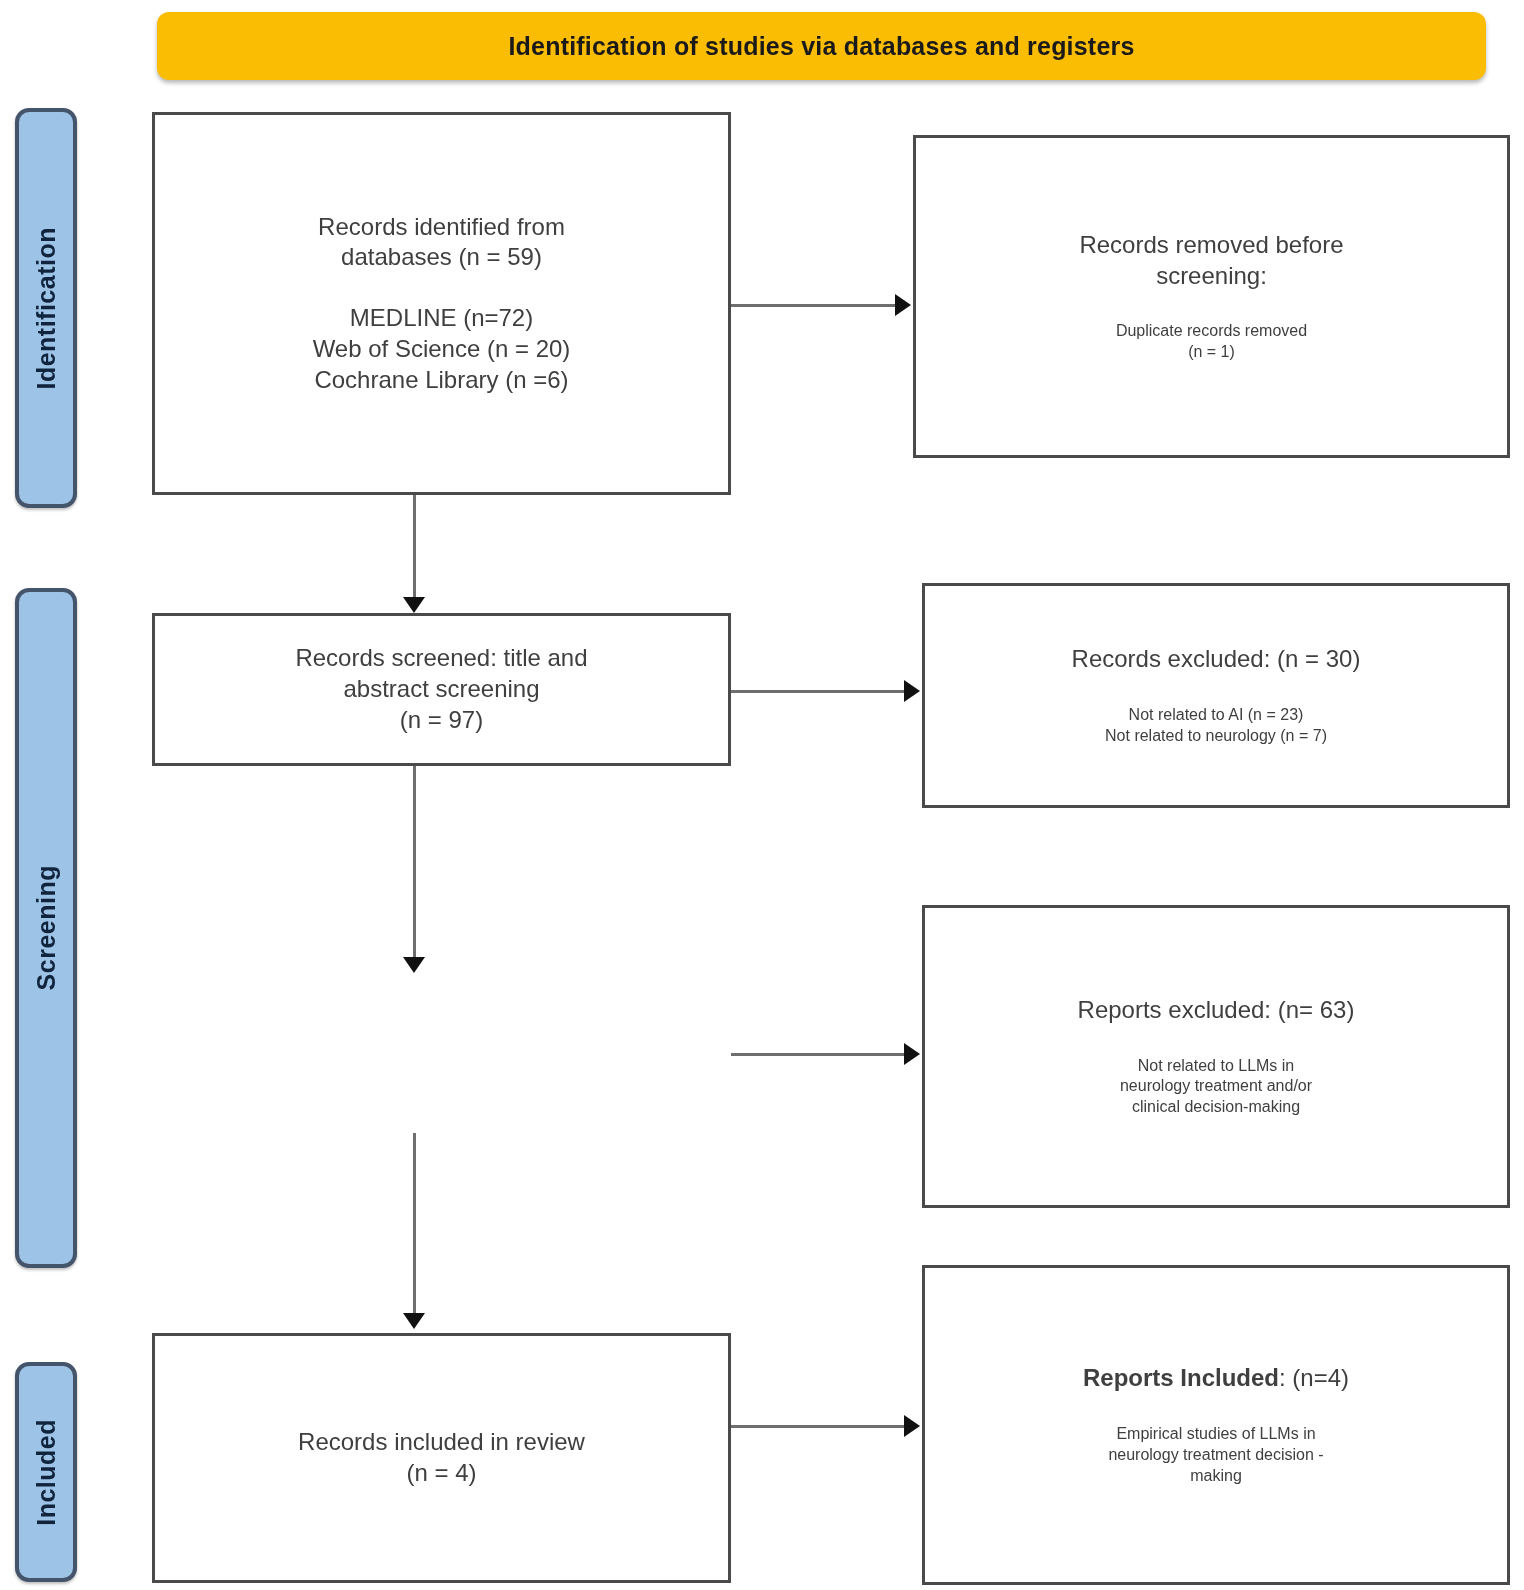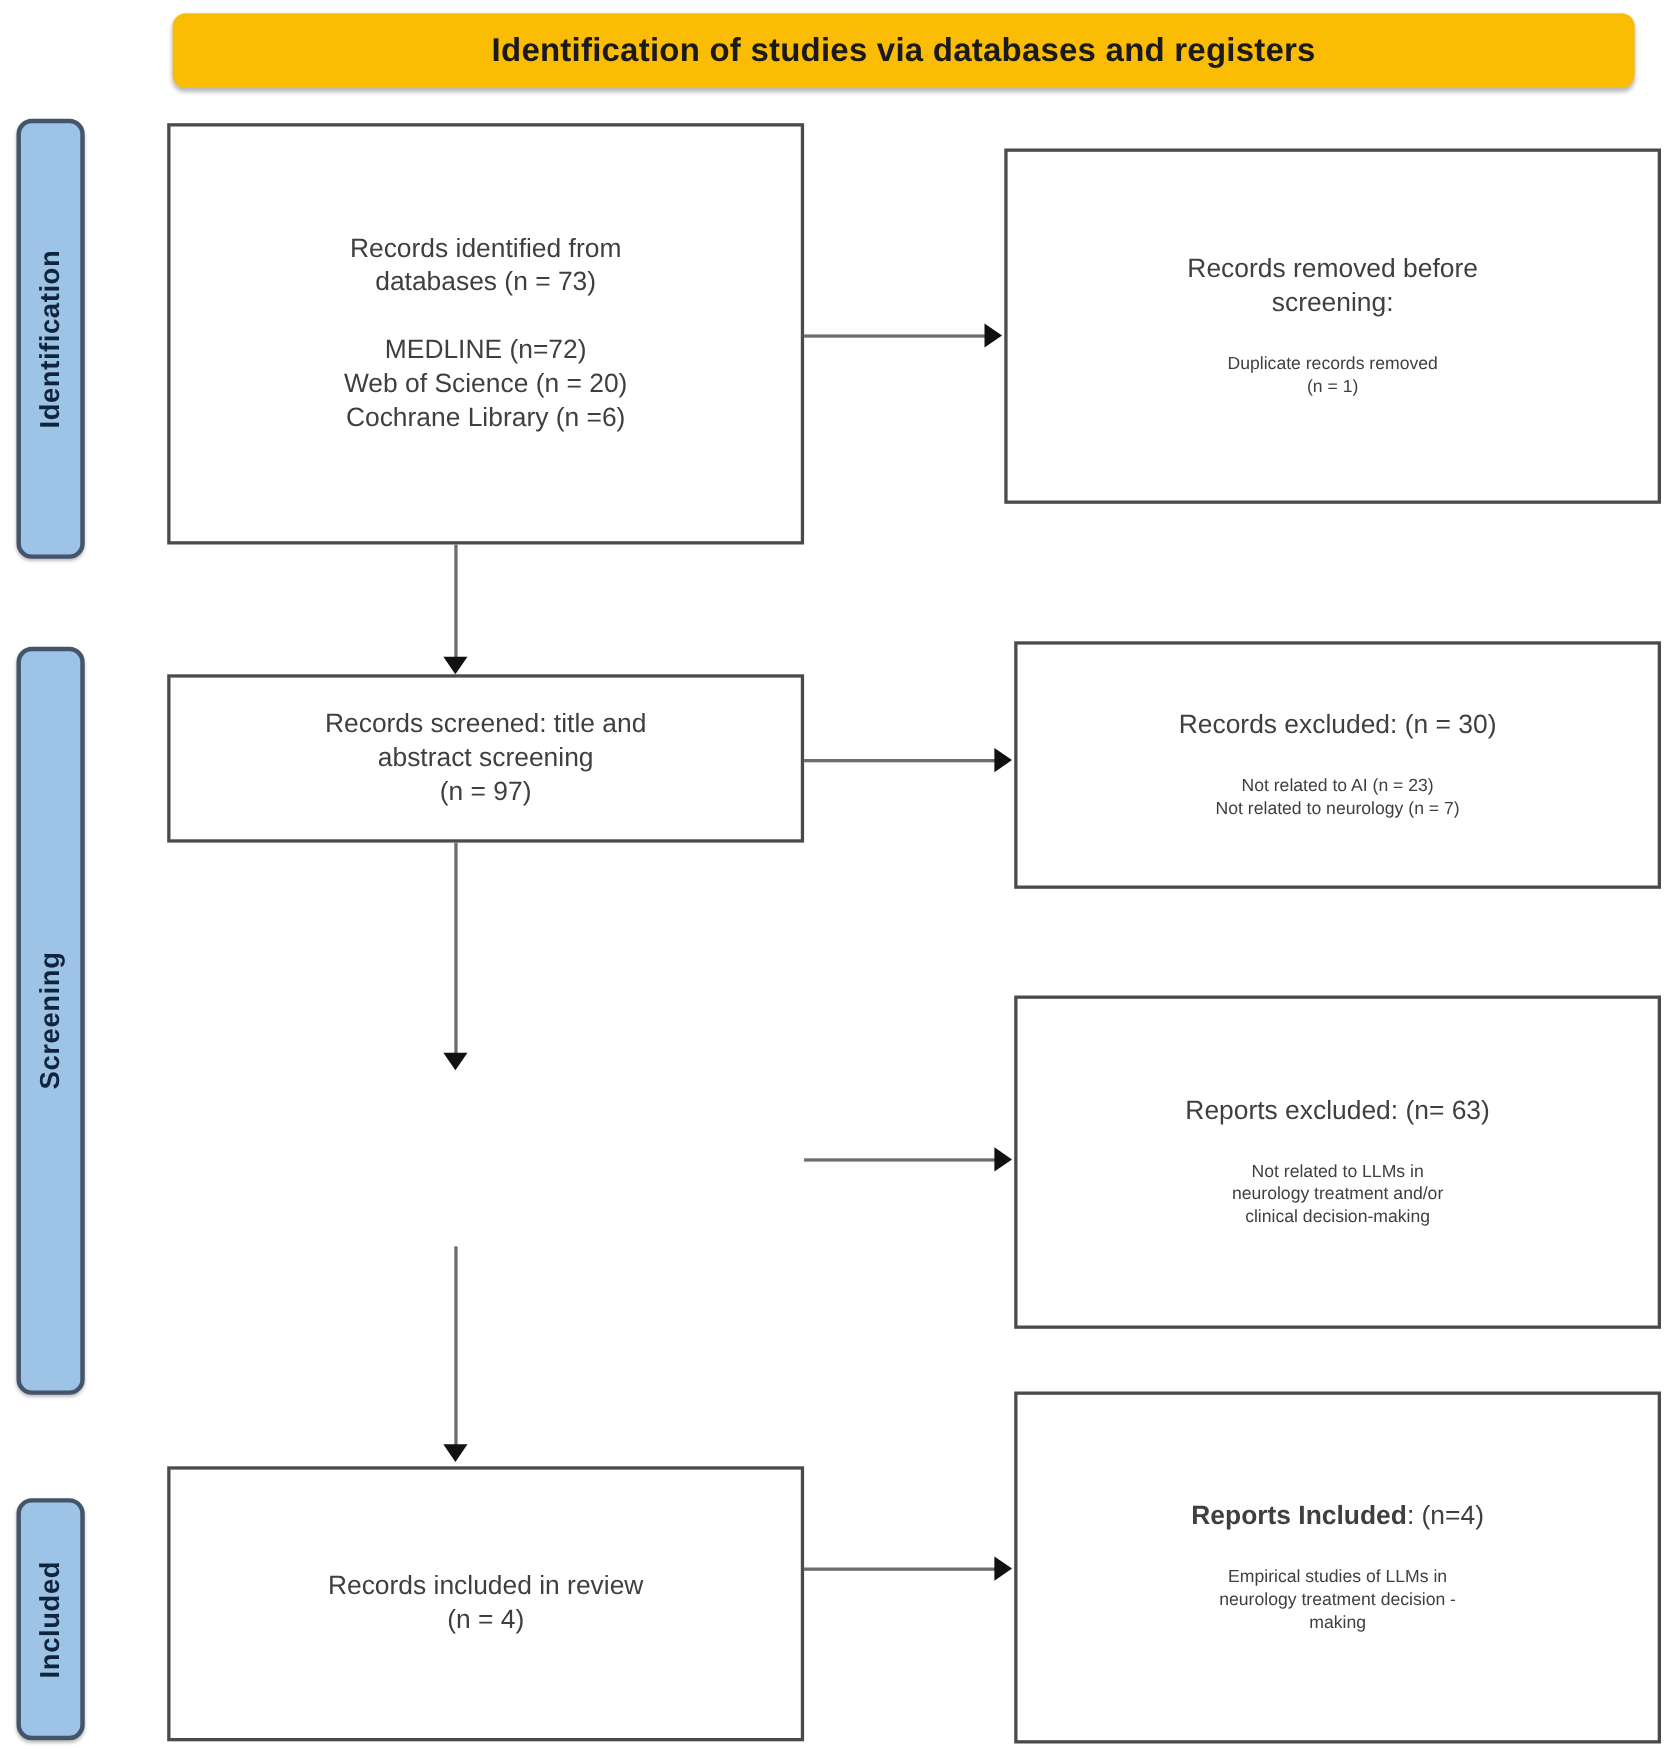--- a/index.html
+++ b/index.html
@@ -19,21 +19,21 @@
   .banner{
     position:absolute;
     left:157px; top:12px;
     width:1329px; height:68px;
     background:#FBBC04;
     border-radius:12px;
     box-shadow:0 3px 4px rgba(0,0,0,0.28);
     display:flex;align-items:center;justify-content:center;
   }
   .banner-text{
-    font-size:30px;
+    font-size:25px;
     font-weight:bold;
     color:#1a1a1a;
     letter-spacing:0.2px;
     text-align:center;
   }
 
   
   .stage-bar{
     position:absolute;
     left:15px;
@@ -147,21 +147,21 @@
   </div>
   <div class="stage-bar" id="bar-screening">
     <span>Screening</span>
   </div>
   <div class="stage-bar" id="bar-included">
     <span>Included</span>
   </div>
 
   <div class="box" id="box-identified">
     <p>Records identified from</p>
-    <p>databases (n = 73)</p>
+    <p>databases (n = 59)</p>
     <p class="gap">MEDLINE (n=72)</p>
     <p>Web of Science (n = 20)</p>
     <p>Cochrane Library (n =6)</p>
   </div>
 
   <div class="box" id="box-removed">
     <p><span>Records removed </span><span class="it">before</span></p>
     <p class="it">screening:</p>
     <p class="gap small">Duplicate records removed</p>
     <p class="small">(n = 1)</p>

